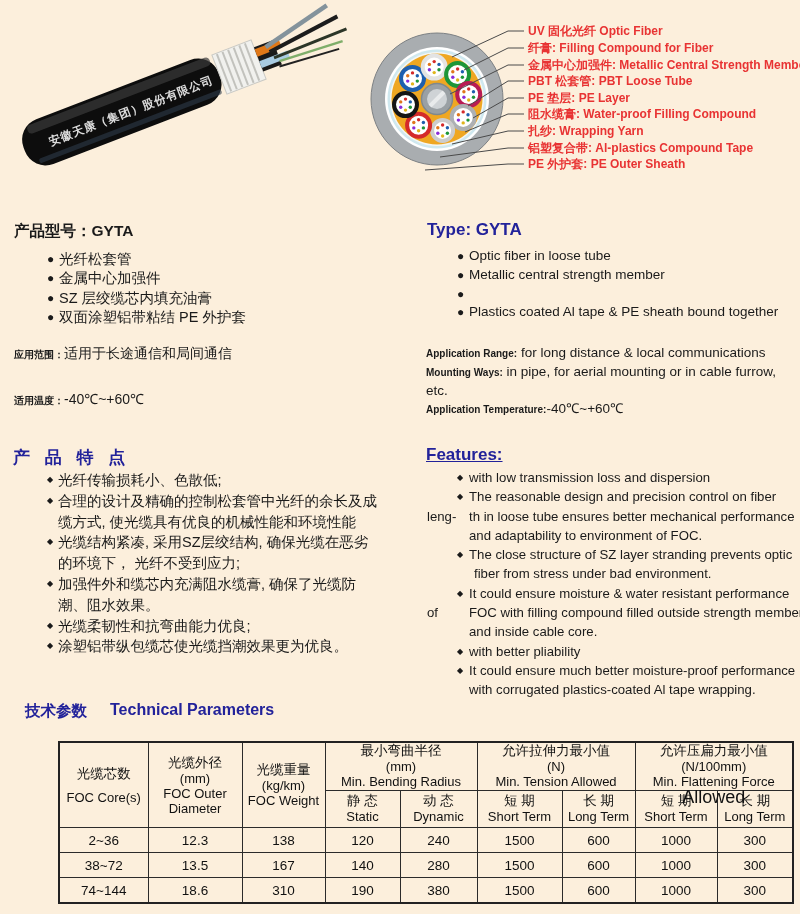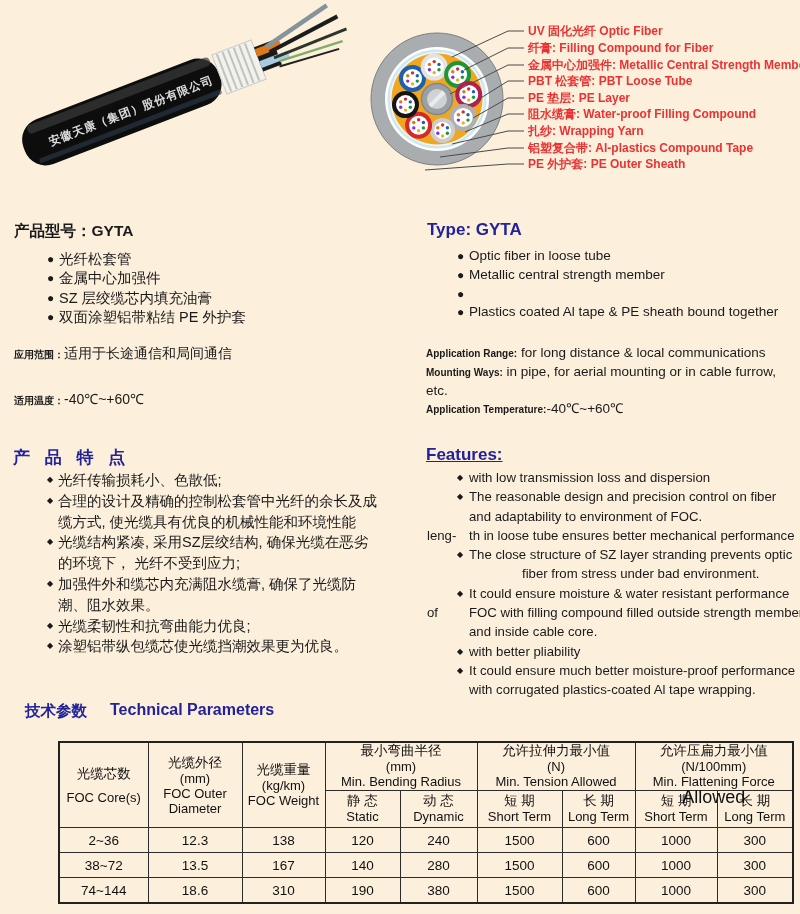--- a/index.html
+++ b/index.html
@@ -31,21 +31,21 @@
   .feat-title{position:absolute; font-size:17px; font-weight:bold; color:#22229a;}
   .fcn-list{position:absolute; left:47px; top:470px; width:330px;}
   .fcn-item{display:flex; font-size:14.5px; line-height:20.8px;}
   .fcn-b{width:11px; flex:none; font-size:8px; line-height:20.8px;}
   .fen-list{position:absolute; left:402px; top:468px; width:392px;}
   .fen-line{position:relative; height:19.3px; line-height:19.3px; font-size:13.2px; white-space:nowrap;}
   .fen-hang{position:absolute; left:25px;}
   .fen-b{position:absolute; left:55px; font-size:8px;}
   .fen-t{position:absolute; left:67px;}
   .fen-line.cont .fen-t{left:67px;}
-  .fen-line.cont2 .fen-t{left:72px;margin-left:48px;}
+  .fen-line.cont2 .fen-t{left:72px;}
 
   
   .tech-h{position:absolute; top:701px; font-weight:bold; color:#22229a; white-space:nowrap;}
   .tech-h-zh{left:25px; font-size:15.5px;}
   .tech-h-en{left:110px; font-size:16px;}
 
   table.params{
     position:absolute; left:58px; top:741px; width:735px;
     border-collapse:collapse; table-layout:fixed;
     font-size:13px; text-align:center; color:#111;
@@ -257,26 +257,26 @@
   <div class="feat-title" style="left:426px; top:445px;text-decoration:underline;">Features:</div>
   <div class="fen-list">
     <div class="fen-line">
         <span class="fen-b">◆</span>
         <span class="fen-t">with low transmission loss and dispersion</span>
       </div>
     <div class="fen-line">
         <span class="fen-b">◆</span>
         <span class="fen-t">The reasonable design and precision control on fiber</span>
       </div>
+    <div class="fen-line">
+        <span class="fen-hang">leng-</span>
+        <span class="fen-t">th in loose tube ensures better mechanical performance</span>
+      </div>
     <div class="fen-line cont">
         <span class="fen-t">and adaptability to environment of FOC.</span>
-      </div>
-    <div class="fen-line">
-        <span class="fen-hang">leng-</span>
-        <span class="fen-t">th in loose tube ensures better mechanical performance</span>
       </div>
     <div class="fen-line">
         <span class="fen-b">◆</span>
         <span class="fen-t">The close structure of SZ layer stranding prevents optic</span>
       </div>
     <div class="fen-line cont2">
         <span class="fen-t">fiber from stress under bad environment.</span>
       </div>
     <div class="fen-line">
         <span class="fen-b">◆</span>

